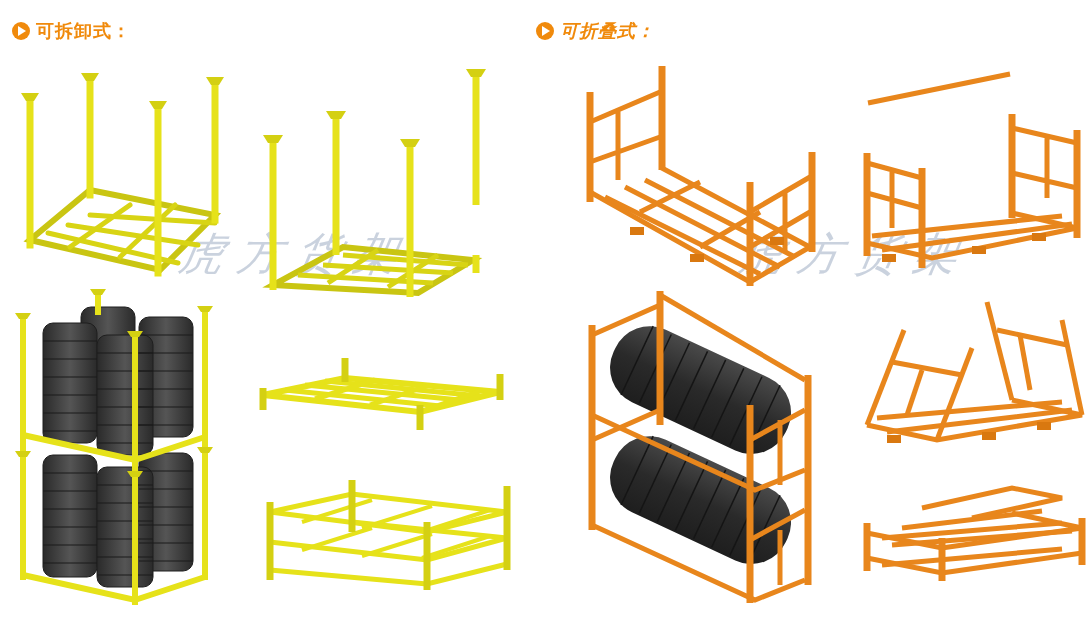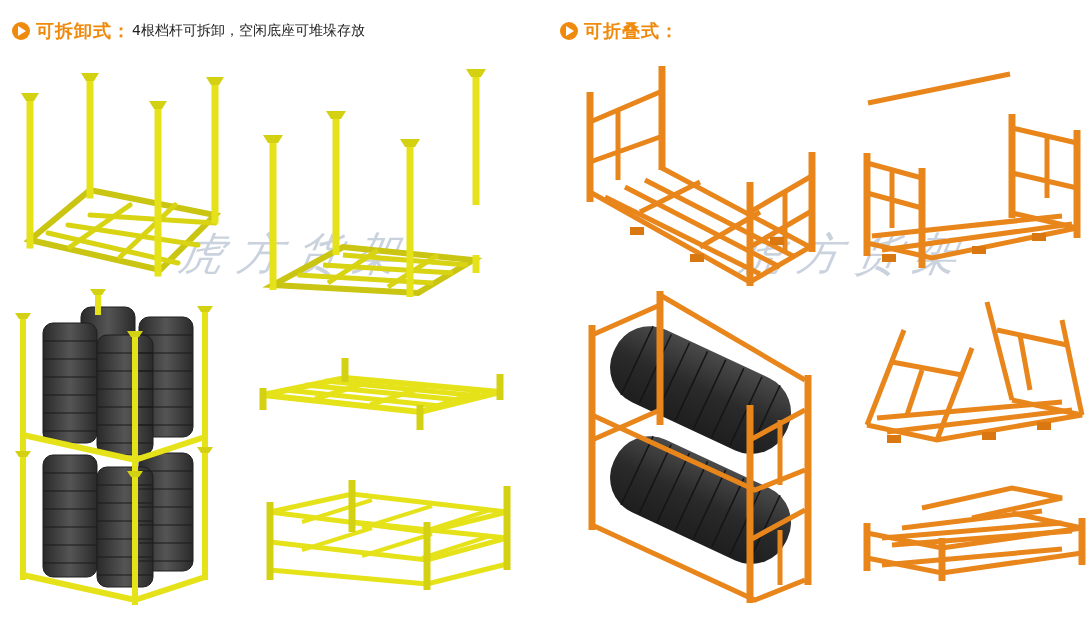--- a/index.html
+++ b/index.html
@@ -13,24 +13,23 @@
   .watermark{position:absolute;font-family:"DejaVu Serif",serif;font-size:44px;color:#b9c4d4;opacity:.75;letter-spacing:14px;font-style:italic;transform:skewX(-10deg);}
   svg{position:absolute;overflow:visible;}
 </style>
 </head>
 <body>
 
 <div class="heading" style="left:12px;">
   <span class="play"></span>
   <span class="title">可拆卸式</span>
   <span class="colon">：</span>
-  <span class="desc">4根档杆可拆卸，空闲底座可堆垛存放</span>
 </div>
 
-<div class="heading" style="left:560px;">
+<div class="heading" style="left:536px;font-style:italic;">
   <span class="play"></span>
   <span class="title">可折叠式</span>
   <span class="colon">：</span>
 </div>
 
 <div class="watermark" style="left:180px;top:225px;">虎方货架</div>
 <div class="watermark" style="left:740px;top:225px;">虎方货架</div>
 
 <svg width="230" height="200" style="left:10px;top:65px;">
   <g stroke="#d8d414" stroke-width="6" fill="none" stroke-linecap="round">

